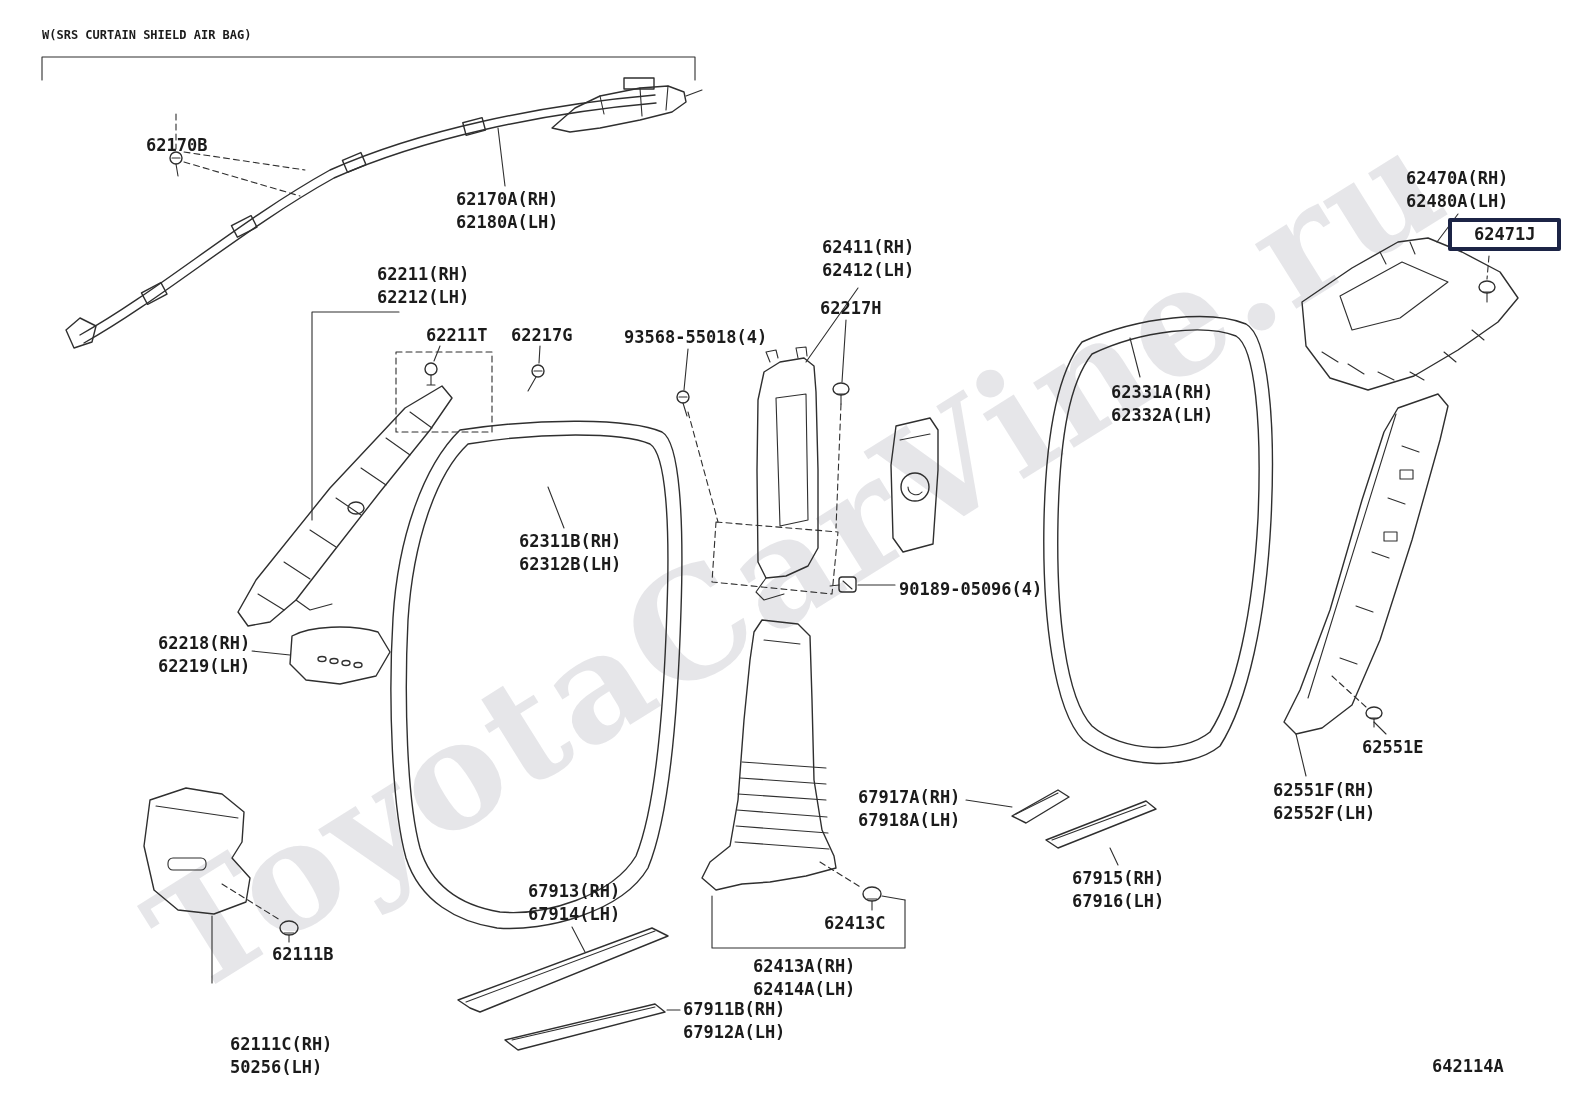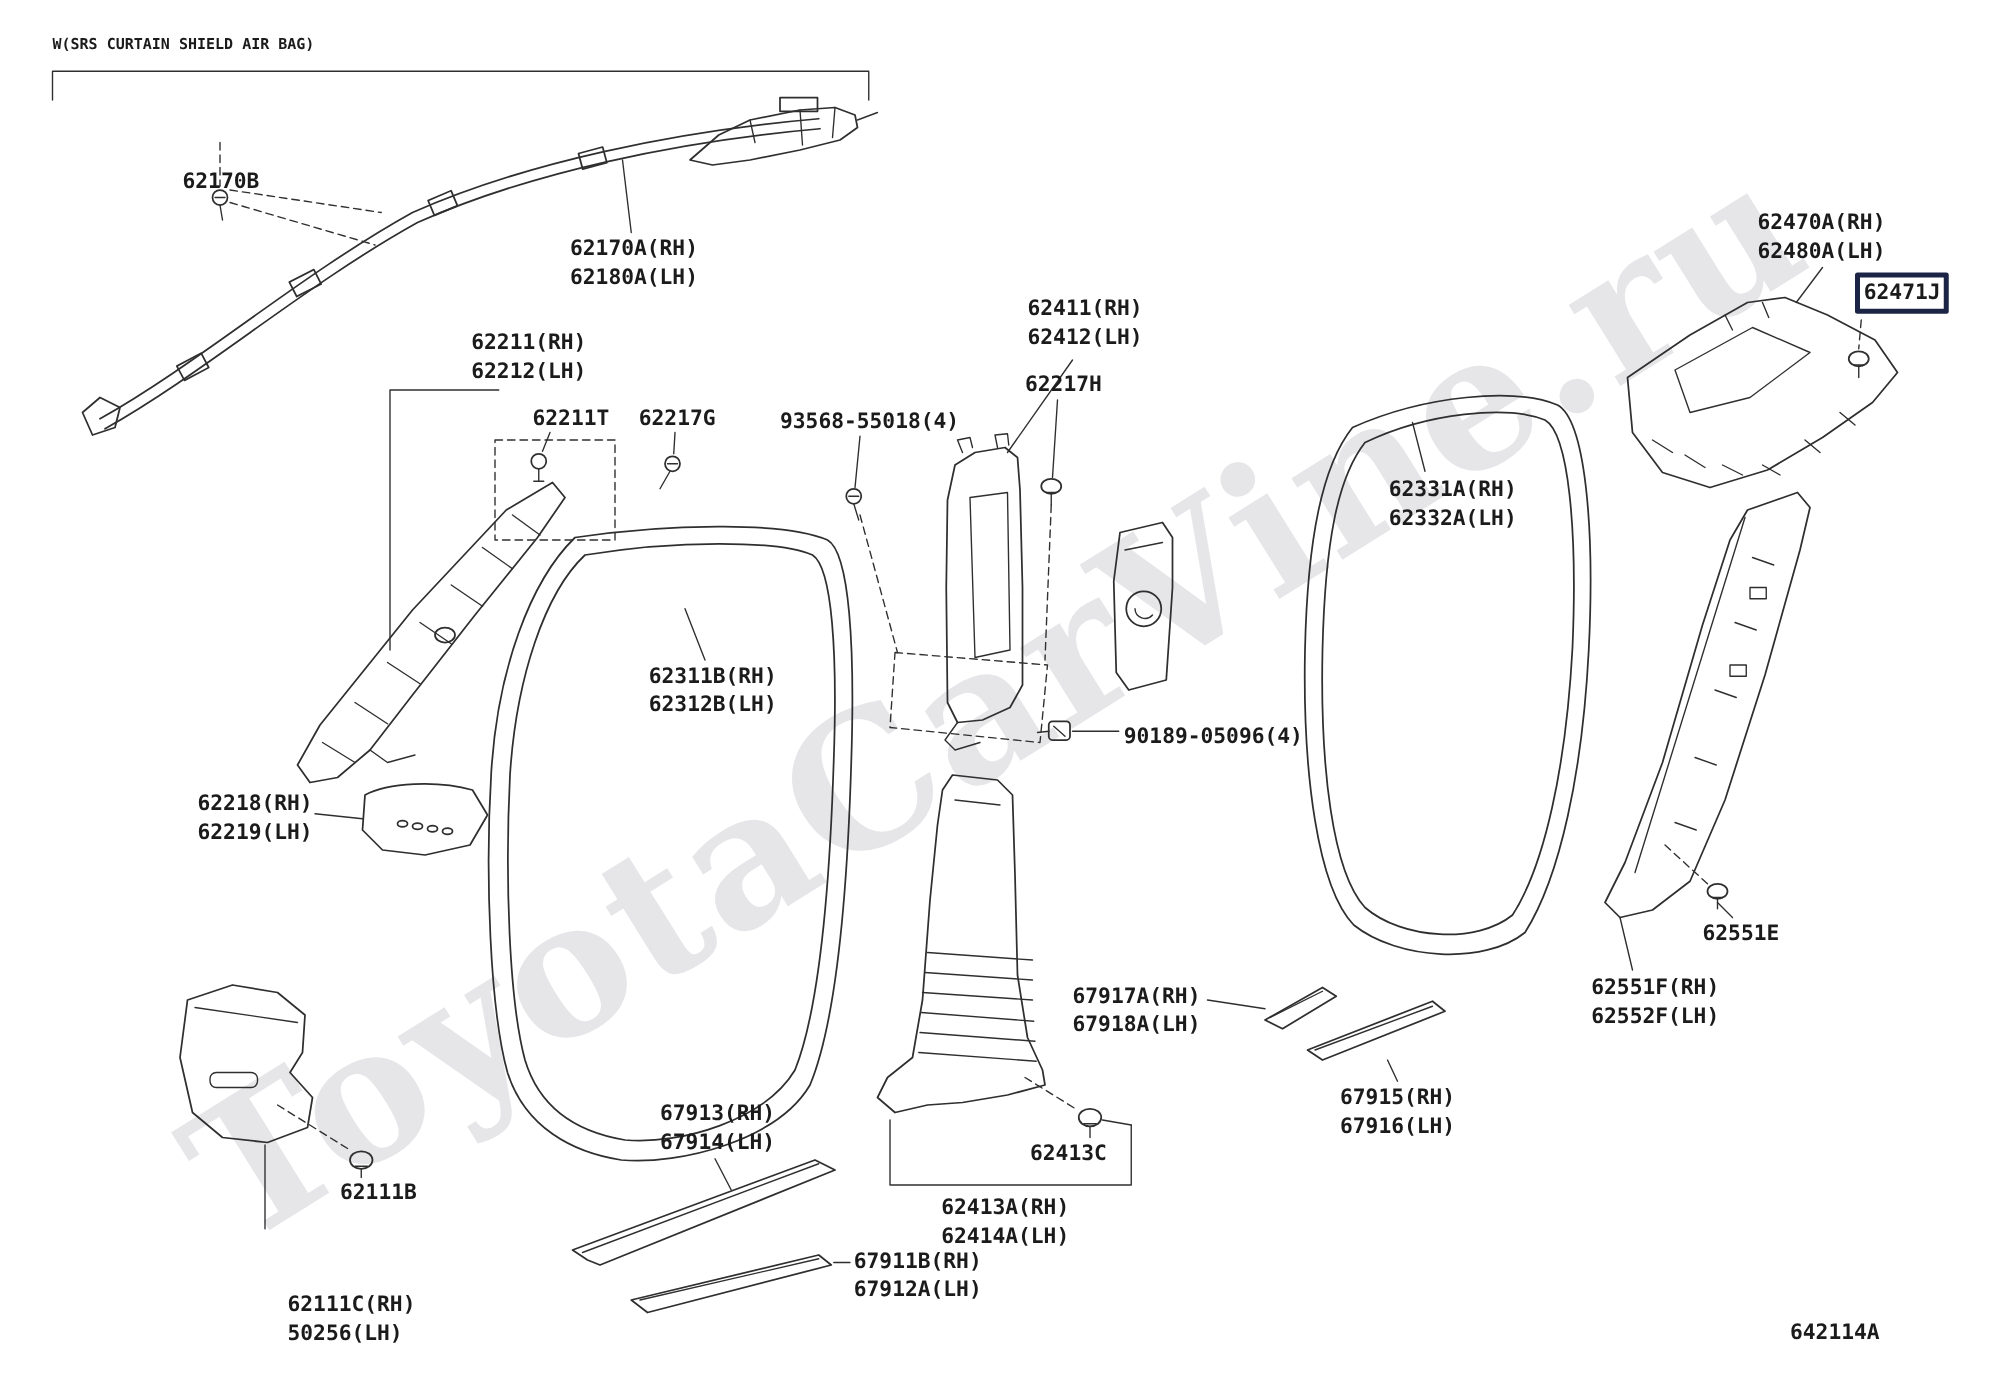--- a/index.html
+++ b/index.html
@@ -18,21 +18,21 @@
   svg.art { position:absolute; left:0; top:0; z-index:2; }
   svg.art * { stroke:#2f2f2f; fill:none; stroke-width:1.4; stroke-linecap:round; stroke-linejoin:round; }
   svg.art .dash { stroke-dasharray:6 4; stroke-width:1.1; }
   svg.art .thin { stroke-width:1.1; }
   .labels-layer { position:absolute; left:0; top:0; width:100%; height:100%; z-index:3; }
   .part-label {
     position:absolute; font-size:17px; font-weight:bold; color:#1b1b1b;
     line-height:23px; white-space:nowrap; cursor:default;
   }
   .part-label.boxed {
-    border:4px solid #1c2446; background:#ffffff; padding:1px 3px; border-radius:2px;margin-left:36px;
+    border:4px solid #1c2446; background:#ffffff; padding:1px 22px; border-radius:2px;
   }
   .diagram-title {
     position:absolute; left:42px; top:28px; z-index:3;
     font-size:12px; font-weight:bold; color:#1b1b1b; white-space:nowrap;
   }
   .figure-code {
     position:absolute; left:1432px; top:1056px; z-index:3;
     font-size:17px; font-weight:bold; color:#1b1b1b;
   }
 </style>

